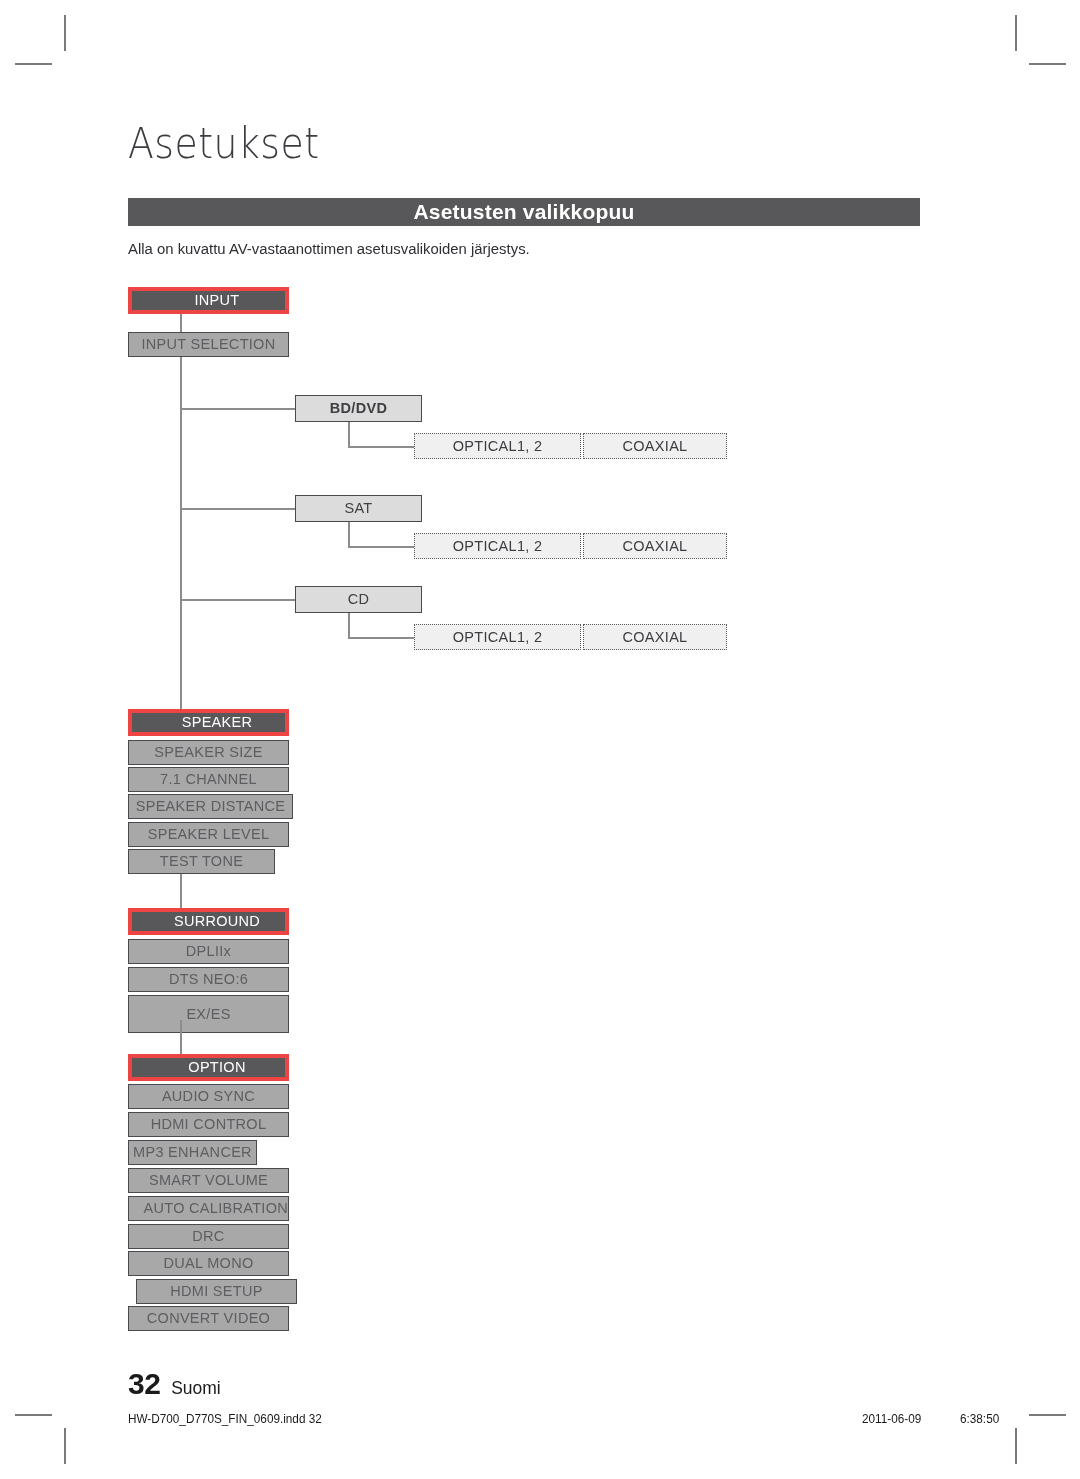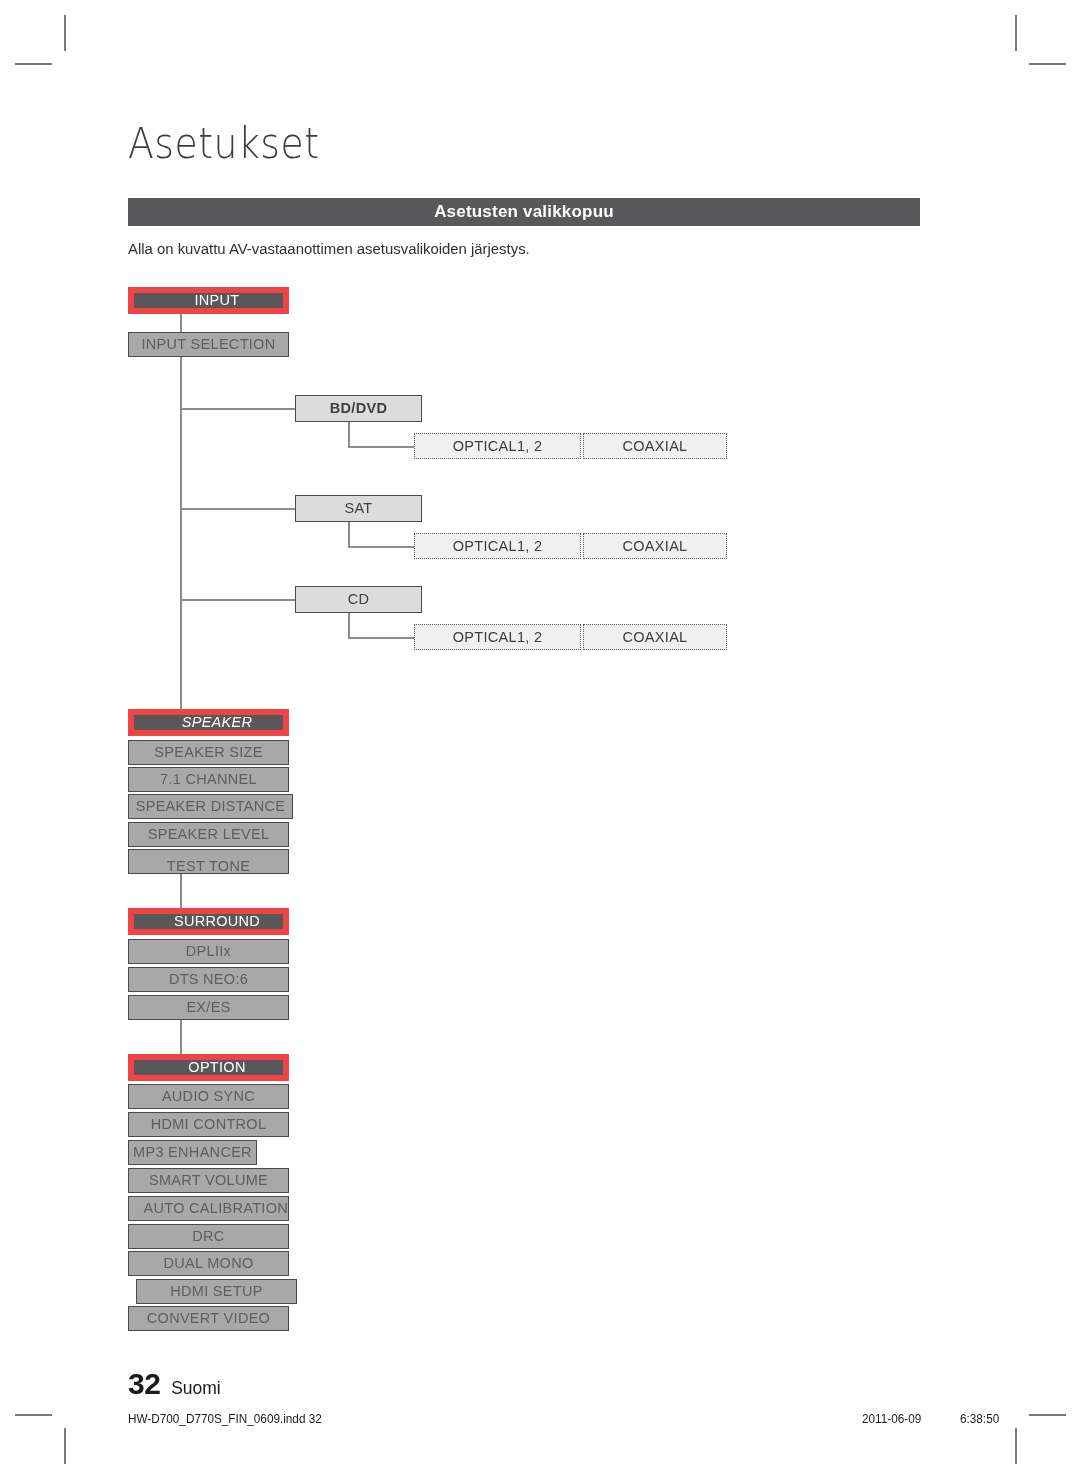--- a/index.html
+++ b/index.html
@@ -41,21 +41,21 @@
   }
 
   .section-band {
     position: absolute;
     left: 128px;
     top: 198px;
     width: 792px;
     height: 28px;
     background: #58585a;
     color: #ffffff;
-    font-size: 17px;
+    font-size: 21px;
     font-weight: bold;
     display: flex;
     align-items: center;
     justify-content: center;
     letter-spacing: 0.2px;
   }
 
   .intro-text {
     position: absolute;
     left: 128px;
@@ -84,21 +84,21 @@
     justify-content: center;
     font-size: 14.5px;
     letter-spacing: 0.3px;
     white-space: nowrap;
     line-height: 1;
   }
 
   
   .node.lvl-head {
     background: #58585a;
-    border: 6px solid #ef4444;
+    border: 4px solid #ef4444;
     color: #ffffff;
     padding-left: 17px;
   }
 
   
   .node.lvl-sub {
     background: #a8a8a8;
     border: 1px solid #4a4a4e;
     color: #5e5e62;
   }
@@ -227,51 +227,51 @@
   </div>
   <div class="line v" style="left:348px; top:613px; height:26px;"></div>
   <div class="line h" style="left:348px; top:637px; width:68px;"></div>
   <div class="node lvl-dotted" style="left:414px; top:624px; width:167px; height:26px;">
     <span>OPTICAL1, 2</span>
   </div>
   <div class="node lvl-dotted" style="left:583px; top:624px; width:144px; height:26px;">
     <span>COAXIAL</span>
   </div>
 
-  <div class="node lvl-head" style="left:128px; top:709px; width:161px; height:27px;font-style:italic;">
+  <div class="node lvl-head" style="left:128px; top:709px; width:161px; height:27px;">
     <span>SPEAKER</span>
   </div>
   <div class="node lvl-sub" style="left:128px; top:740px; width:161px; height:25px;">
     <span>SPEAKER SIZE</span>
   </div>
   <div class="node lvl-sub" style="left:128px; top:767px; width:161px; height:25px;">
     <span>7.1 CHANNEL</span>
   </div>
   <div class="node lvl-sub" style="left:128px; top:794px; width:165px; height:25px;">
     <span>SPEAKER DISTANCE</span>
   </div>
   <div class="node lvl-sub" style="left:128px; top:822px; width:161px; height:25px;">
     <span>SPEAKER LEVEL</span>
   </div>
-  <div class="node lvl-sub" style="left:128px; top:849px; width:161px; height:25px;align-items:flex-end;">
+  <div class="node lvl-sub" style="left:128px; top:849px; width:147px; height:25px;">
     <span>TEST TONE</span>
   </div>
 
   <div class="line v" style="left:180px; top:874px; height:34px;"></div>
 
   <div class="node lvl-head" style="left:128px; top:908px; width:161px; height:27px;">
     <span>SURROUND</span>
   </div>
   <div class="node lvl-sub" style="left:128px; top:939px; width:161px; height:25px;">
     <span>DPLIIx</span>
   </div>
   <div class="node lvl-sub" style="left:128px; top:967px; width:161px; height:25px;">
     <span>DTS NEO:6</span>
   </div>
-  <div class="node lvl-sub" style="left:128px; top:995px; width:161px; height:25px;">
+  <div class="node lvl-sub" style="left:128px; top:995px; width:161px; height:38px;">
     <span>EX/ES</span>
   </div>
 
   <div class="line v" style="left:180px; top:1020px; height:34px;"></div>
 
   <div class="node lvl-head" style="left:128px; top:1054px; width:161px; height:27px;">
     <span>OPTION</span>
   </div>
   <div class="node lvl-sub" style="left:128px; top:1084px; width:161px; height:25px;">
     <span>AUDIO SYNC</span>

